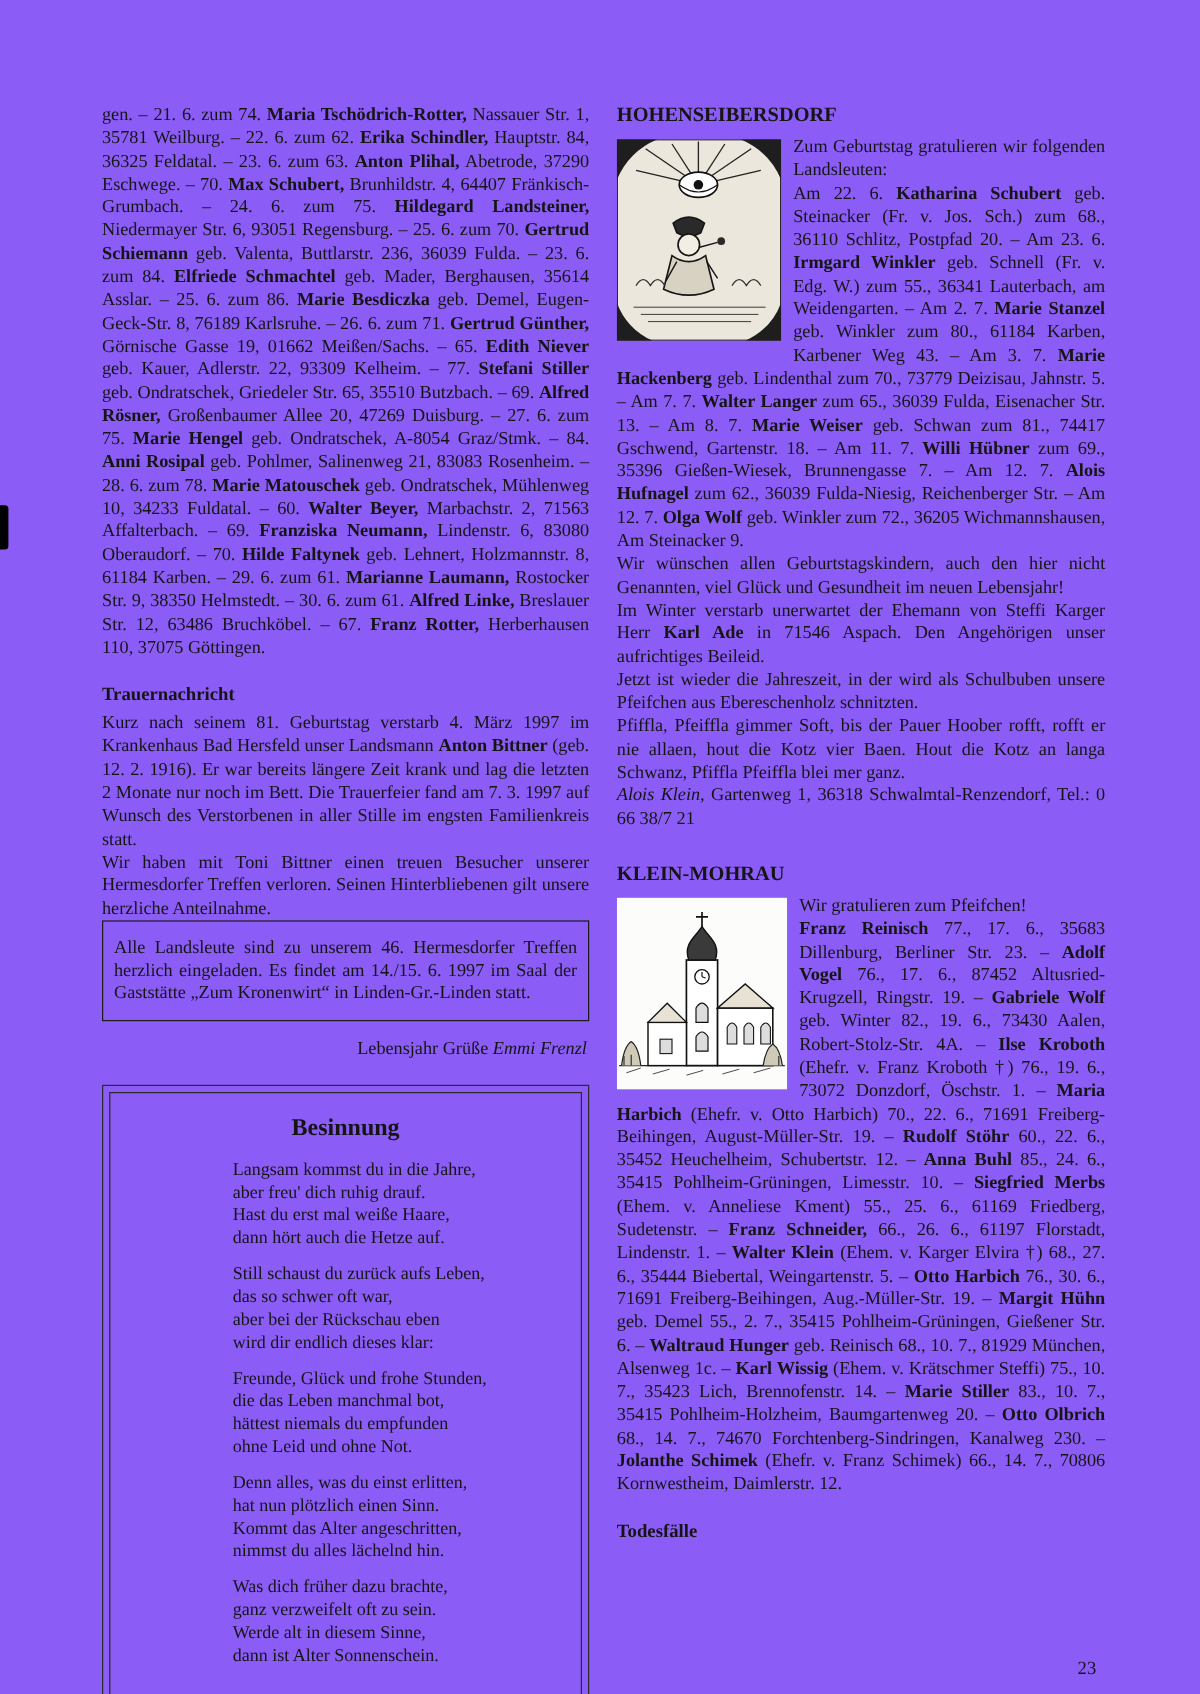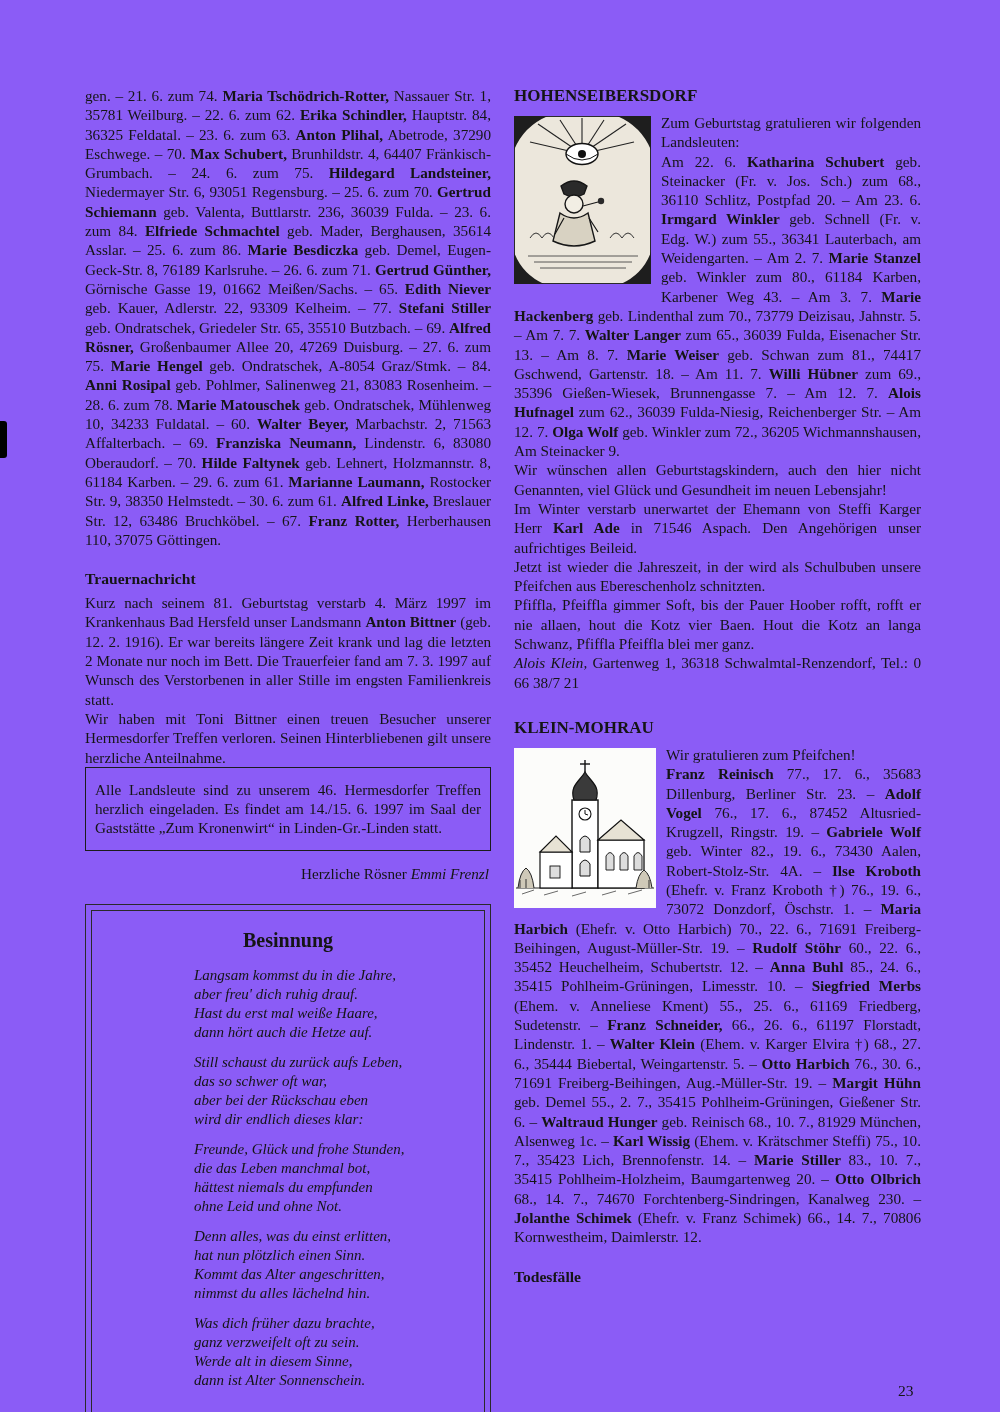--- a/index.html
+++ b/index.html
@@ -13,21 +13,21 @@
   p.body-text{margin:0;font-size:15.2px;line-height:19.3px;text-align:justify}
   .b{font-weight:bold}
   .i{font-style:italic}
   .subhead{font-size:15.6px;font-weight:bold;margin:21px 0 5px}
   .invite-box{border:1.5px solid #1c1c1c;padding:12px 9px;}
   .greeting{margin:13px 2px 0 0;font-size:15.2px;line-height:19.3px;text-align:right}
   .poem-box-outer{border:1.5px solid #2a2a2a;padding:5px;margin-top:21px}
   .poem-box-inner{border:1px solid #2a2a2a;padding:12px 14px 25px}
   .poem-title{font-size:20px;font-weight:bold;text-align:center;margin:6px 0 14px}
   .poem{padding-left:88px}
-  .stanza{margin:0 0 11px;font-size:15px;line-height:19px;font-style:italic;text-align:left}
+  .stanza{margin:0 0 11px;font-size:15px;line-height:19px;text-align:left}
   .stanza:last-child{margin-bottom:0}
   .section-head{font-size:17px;font-weight:bold;margin:0 0 7px}
   .section-head.km{margin-top:26px}
   .float-img{float:left;margin:3px 10px 4px 0}
   .float-img svg{display:block}
   .sp{margin-top:13px}
   .sp-lg{margin-top:19px}
   .clearfix::after{content:"";display:block;clear:both}
   .page-number{position:absolute;top:1382px;left:898px;font-size:15.5px}
 </style>
@@ -45,21 +45,21 @@
       <p class="body-text"><span>gen. – 21. 6. zum 74. </span><span class="b">Maria Tschödrich-Rotter,</span><span> Nassauer Str. 1, 35781 Weilburg. – 22. 6. zum 62. </span><span class="b">Erika Schindler,</span><span> Hauptstr. 84, 36325 Feldatal. – 23. 6. zum 63. </span><span class="b">Anton Plihal,</span><span> Abetrode, 37290 Eschwege. – 70. </span><span class="b">Max Schubert,</span><span> Brunhildstr. 4, 64407 Fränkisch-Grumbach. – 24. 6. zum 75. </span><span class="b">Hildegard Landsteiner,</span><span> Niedermayer Str. 6, 93051 Regensburg. – 25. 6. zum 70. </span><span class="b">Gertrud Schiemann</span><span> geb. Valenta, Buttlarstr. 236, 36039 Fulda. – 23. 6. zum 84. </span><span class="b">Elfriede Schmachtel</span><span> geb. Mader, Berghausen, 35614 Asslar. – 25. 6. zum 86. </span><span class="b">Marie Besdiczka</span><span> geb. Demel, Eugen-Geck-Str. 8, 76189 Karlsruhe. – 26. 6. zum 71. </span><span class="b">Gertrud Günther,</span><span> Görnische Gasse 19, 01662 Meißen/Sachs. – 65. </span><span class="b">Edith Niever</span><span> geb. Kauer, Adlerstr. 22, 93309 Kelheim. – 77. </span><span class="b">Stefani Stiller</span><span> geb. Ondratschek, Griedeler Str. 65, 35510 Butzbach. – 69. </span><span class="b">Alfred Rösner,</span><span> Großenbaumer Allee 20, 47269 Duisburg. – 27. 6. zum 75. </span><span class="b">Marie Hengel</span><span> geb. Ondratschek, A-8054 Graz/Stmk. – 84. </span><span class="b">Anni Rosipal</span><span> geb. Pohlmer, Salinenweg 21, 83083 Rosenheim. – 28. 6. zum 78. </span><span class="b">Marie Matouschek</span><span> geb. Ondratschek, Mühlenweg 10, 34233 Fuldatal. – 60. </span><span class="b">Walter Beyer,</span><span> Marbachstr. 2, 71563 Affalterbach. – 69. </span><span class="b">Franziska Neumann,</span><span> Lindenstr. 6, 83080 Oberaudorf. – 70. </span><span class="b">Hilde Faltynek</span><span> geb. Lehnert, Holzmannstr. 8, 61184 Karben. – 29. 6. zum 61. </span><span class="b">Marianne Laumann,</span><span> Rostocker Str. 9, 38350 Helmstedt. – 30. 6. zum 61. </span><span class="b">Alfred Linke,</span><span> Breslauer Str. 12, 63486 Bruchköbel. – 67. </span><span class="b">Franz Rotter,</span><span> Herberhausen 110, 37075 Göttingen.</span></p>
 
       <div class="subhead">Trauernachricht</div>
       <p class="body-text"><span>Kurz nach seinem 81. Geburtstag verstarb 4. März 1997 im Krankenhaus Bad Hersfeld unser Landsmann </span><span class="b">Anton Bittner</span><span> (geb. 12. 2. 1916). Er war bereits längere Zeit krank und lag die letzten 2 Monate nur noch im Bett. Die Trauerfeier fand am 7. 3. 1997 auf Wunsch des Verstorbenen in aller Stille im engsten Familienkreis statt.</span></p>
       <p class="body-text"><span>Wir haben mit Toni Bittner einen treuen Besucher unserer Hermesdorfer Treffen verloren. Seinen Hinterbliebenen gilt unsere herzliche Anteilnahme.</span></p>
 
       <div class="invite-box">
         <p class="body-text"><span>Alle Landsleute sind zu unserem 46. Hermesdorfer Treffen herzlich eingeladen. Es findet am 14./15. 6. 1997 im Saal der Gaststätte „Zum Kronenwirt“ in Linden-Gr.-Linden statt.</span></p>
       </div>
 
-      <p class="greeting"><span>Herzliche Rösner </span><span class="i">Emmi Frenzl</span></p>
+      <p class="greeting"><span>Lebensjahr Grüße </span><span class="i">Emmi Frenzl</span></p>
 
       <div class="poem-box-outer">
         <div class="poem-box-inner">
           <div class="poem-title">Besinnung</div>
           <div class="poem">
             <p class="stanza">Langsam kommst du in die Jahre,<br>aber freu' dich ruhig drauf.<br>Hast du erst mal weiße Haare,<br>dann hört auch die Hetze auf.</p>
             <p class="stanza">Still schaust du zurück aufs Leben,<br>das so schwer oft war,<br>aber bei der Rückschau eben<br>wird dir endlich dieses klar:</p>
             <p class="stanza">Freunde, Glück und frohe Stunden,<br>die das Leben manchmal bot,<br>hättest niemals du empfunden<br>ohne Leid und ohne Not.</p>
             <p class="stanza">Denn alles, was du einst erlitten,<br>hat nun plötzlich einen Sinn.<br>Kommt das Alter angeschritten,<br>nimmst du alles lächelnd hin.</p>
             <p class="stanza">Was dich früher dazu brachte,<br>ganz verzweifelt oft zu sein.<br>Werde alt in diesem Sinne,<br>dann ist Alter Sonnenschein.</p>

